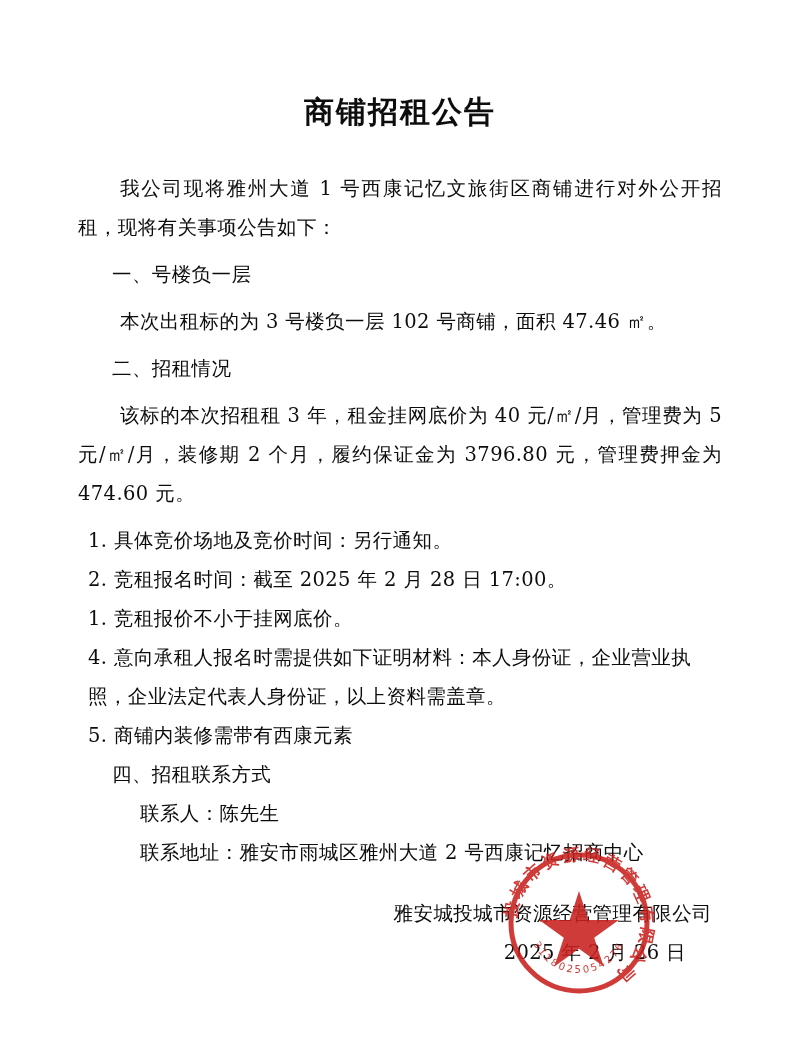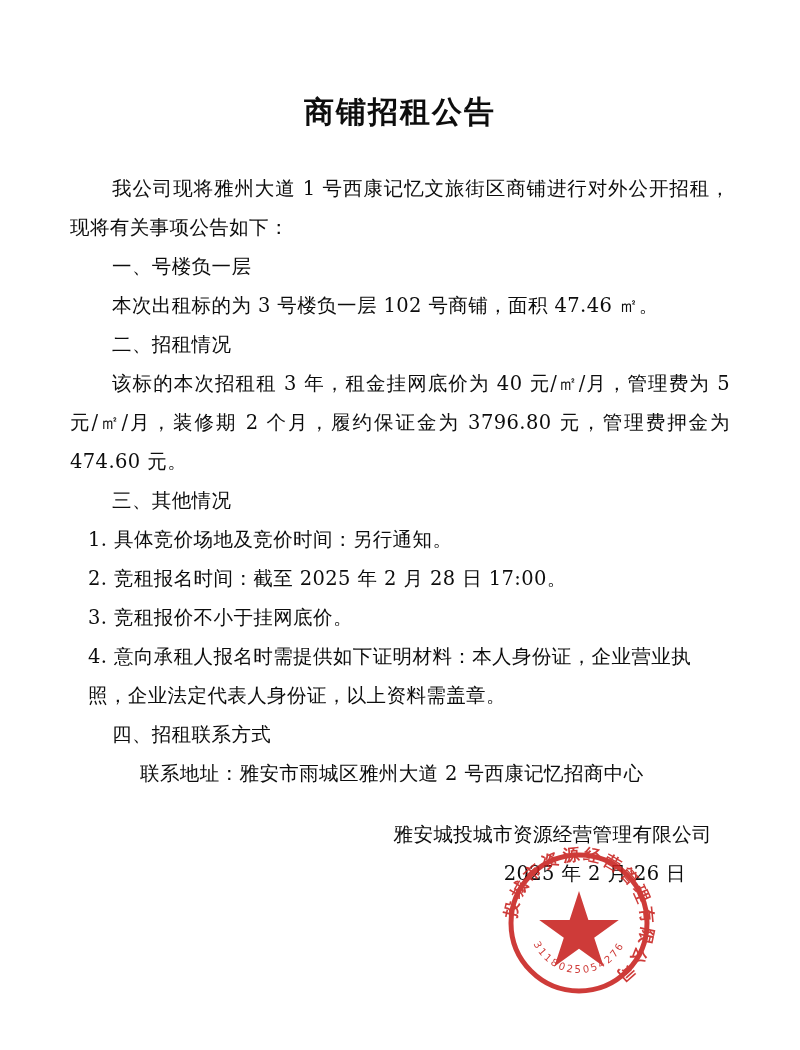--- a/index.html
+++ b/index.html
@@ -27,21 +27,21 @@
     font-weight: bold;
     letter-spacing: 2px;
     margin: 0 0 36px 0;
     font-family: "DejaVu Serif", "Liberation Serif", serif;
   }
 
   .para {
     font-size: 19.5px;
     line-height: 39px;
     text-align: justify;
-    margin: 0;
+    margin: 8px;
     letter-spacing: 0.4px;
   }
   .indent2 { text-indent: 42px; }
 
   .section-head {
     font-size: 19.5px;
     line-height: 39px;
     text-indent: 42px;
     margin: 0;
     letter-spacing: 0.4px;
@@ -98,29 +98,30 @@
   <h1 class="doc-title">商铺招租公告</h1>
 
   <p class="para indent2">我公司现将雅州大道 1 号西康记忆文旅街区商铺进行对外公开招租，现将有关事项公告如下：</p>
 
   <p class="section-head">一、号楼负一层</p>
   <p class="para indent2">本次出租标的为 3 号楼负一层 102 号商铺，面积 47.46 ㎡。</p>
 
   <p class="section-head">二、招租情况</p>
   <p class="para indent2">该标的本次招租租 3 年，租金挂网底价为 40 元/㎡/月，管理费为 5 元/㎡/月，装修期 2 个月，履约保证金为 3796.80 元，管理费押金为 474.60 元。</p>
 
-  <p class="section-head">三、其他情况</p>
 
   <p class="numbered">1. 具体竞价场地及竞价时间：另行通知。</p>
   <p class="numbered">2. 竞租报名时间：截至 2025 年 2 月 28 日 17:00。</p>
-  <p class="numbered">3. 竞租报价不小于挂网底价。</p>
+  <p class="numbered">1. 竞租报价不小于挂网底价。</p>
   <p class="numbered">4. 意向承租人报名时需提供如下证明材料：本人身份证，企业营业执照，企业法定代表人身份证，以上资料需盖章。</p>
+  <p class="numbered">5. 商铺内装修需带有西康元素</p>
 
   <p class="section-head">四、招租联系方式</p>
 
+  <p class="contact-line">联系人：陈先生</p>
   <p class="contact-line">联系地址：雅安市雨城区雅州大道 2 号西康记忆招商中心</p>
 
   <div class="signature-block">
     <div class="sig-line">雅安城投城市资源经营管理有限公司</div>
     <div class="sig-line sig-date">2025 年 2 月 26 日</div>
   </div>
 
   <div class="seal">
     <svg width="170" height="170" viewBox="0 0 170 170" xmlns="http://www.w3.org/2000/svg">
       <defs>

